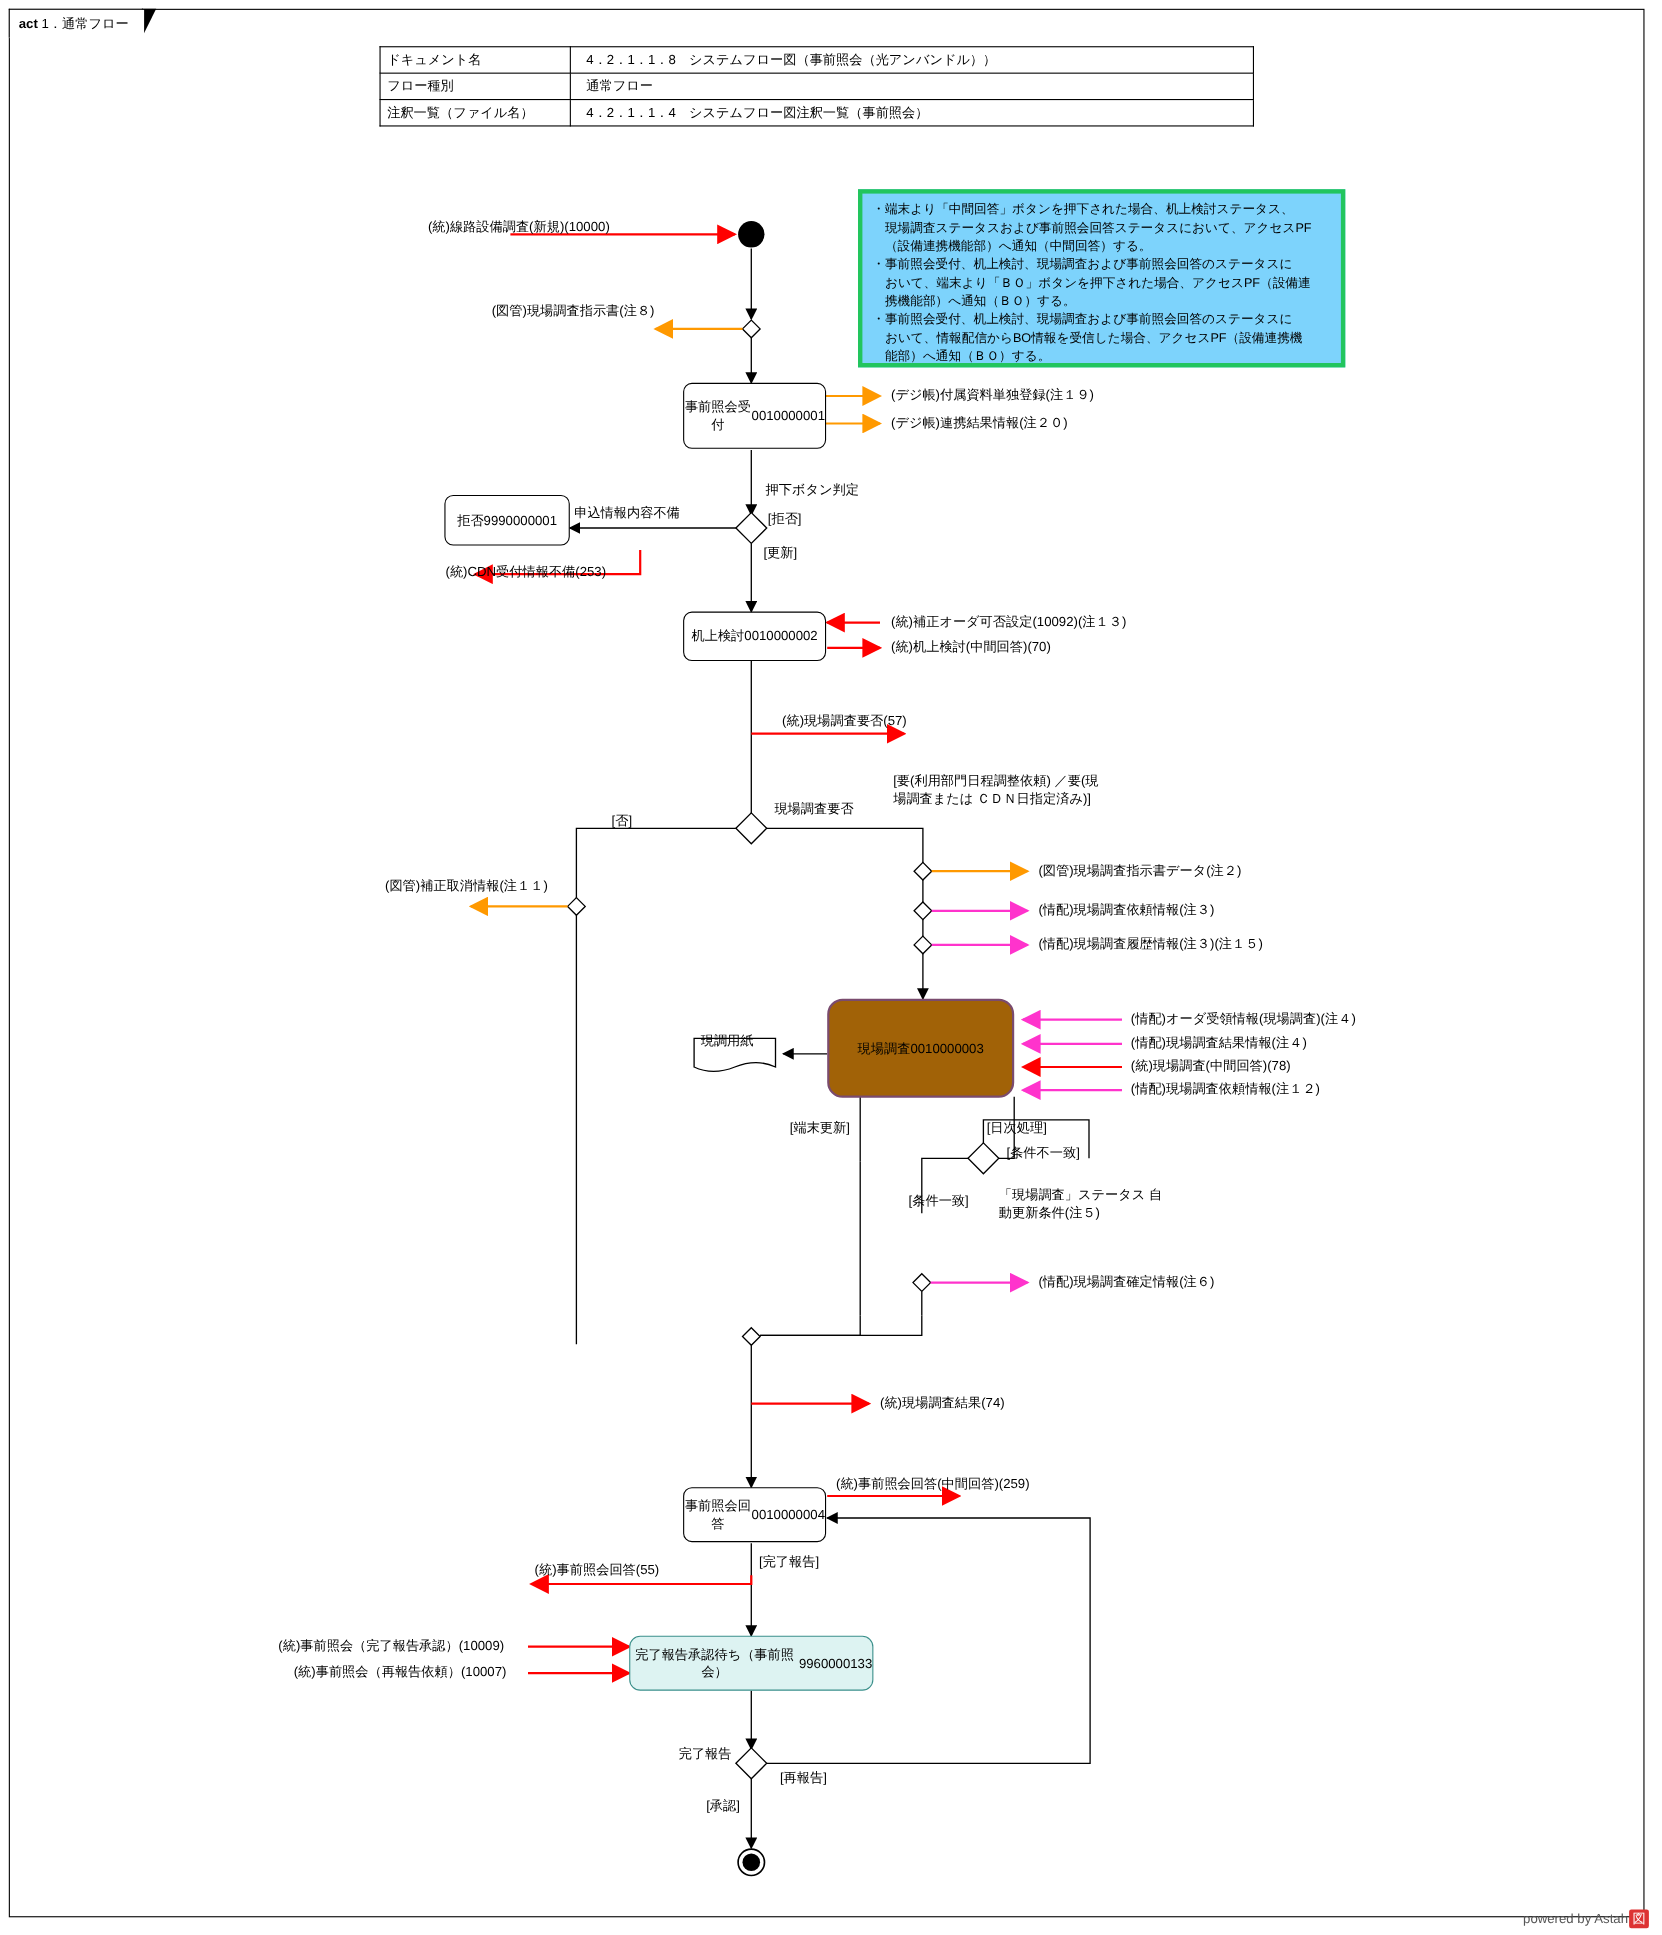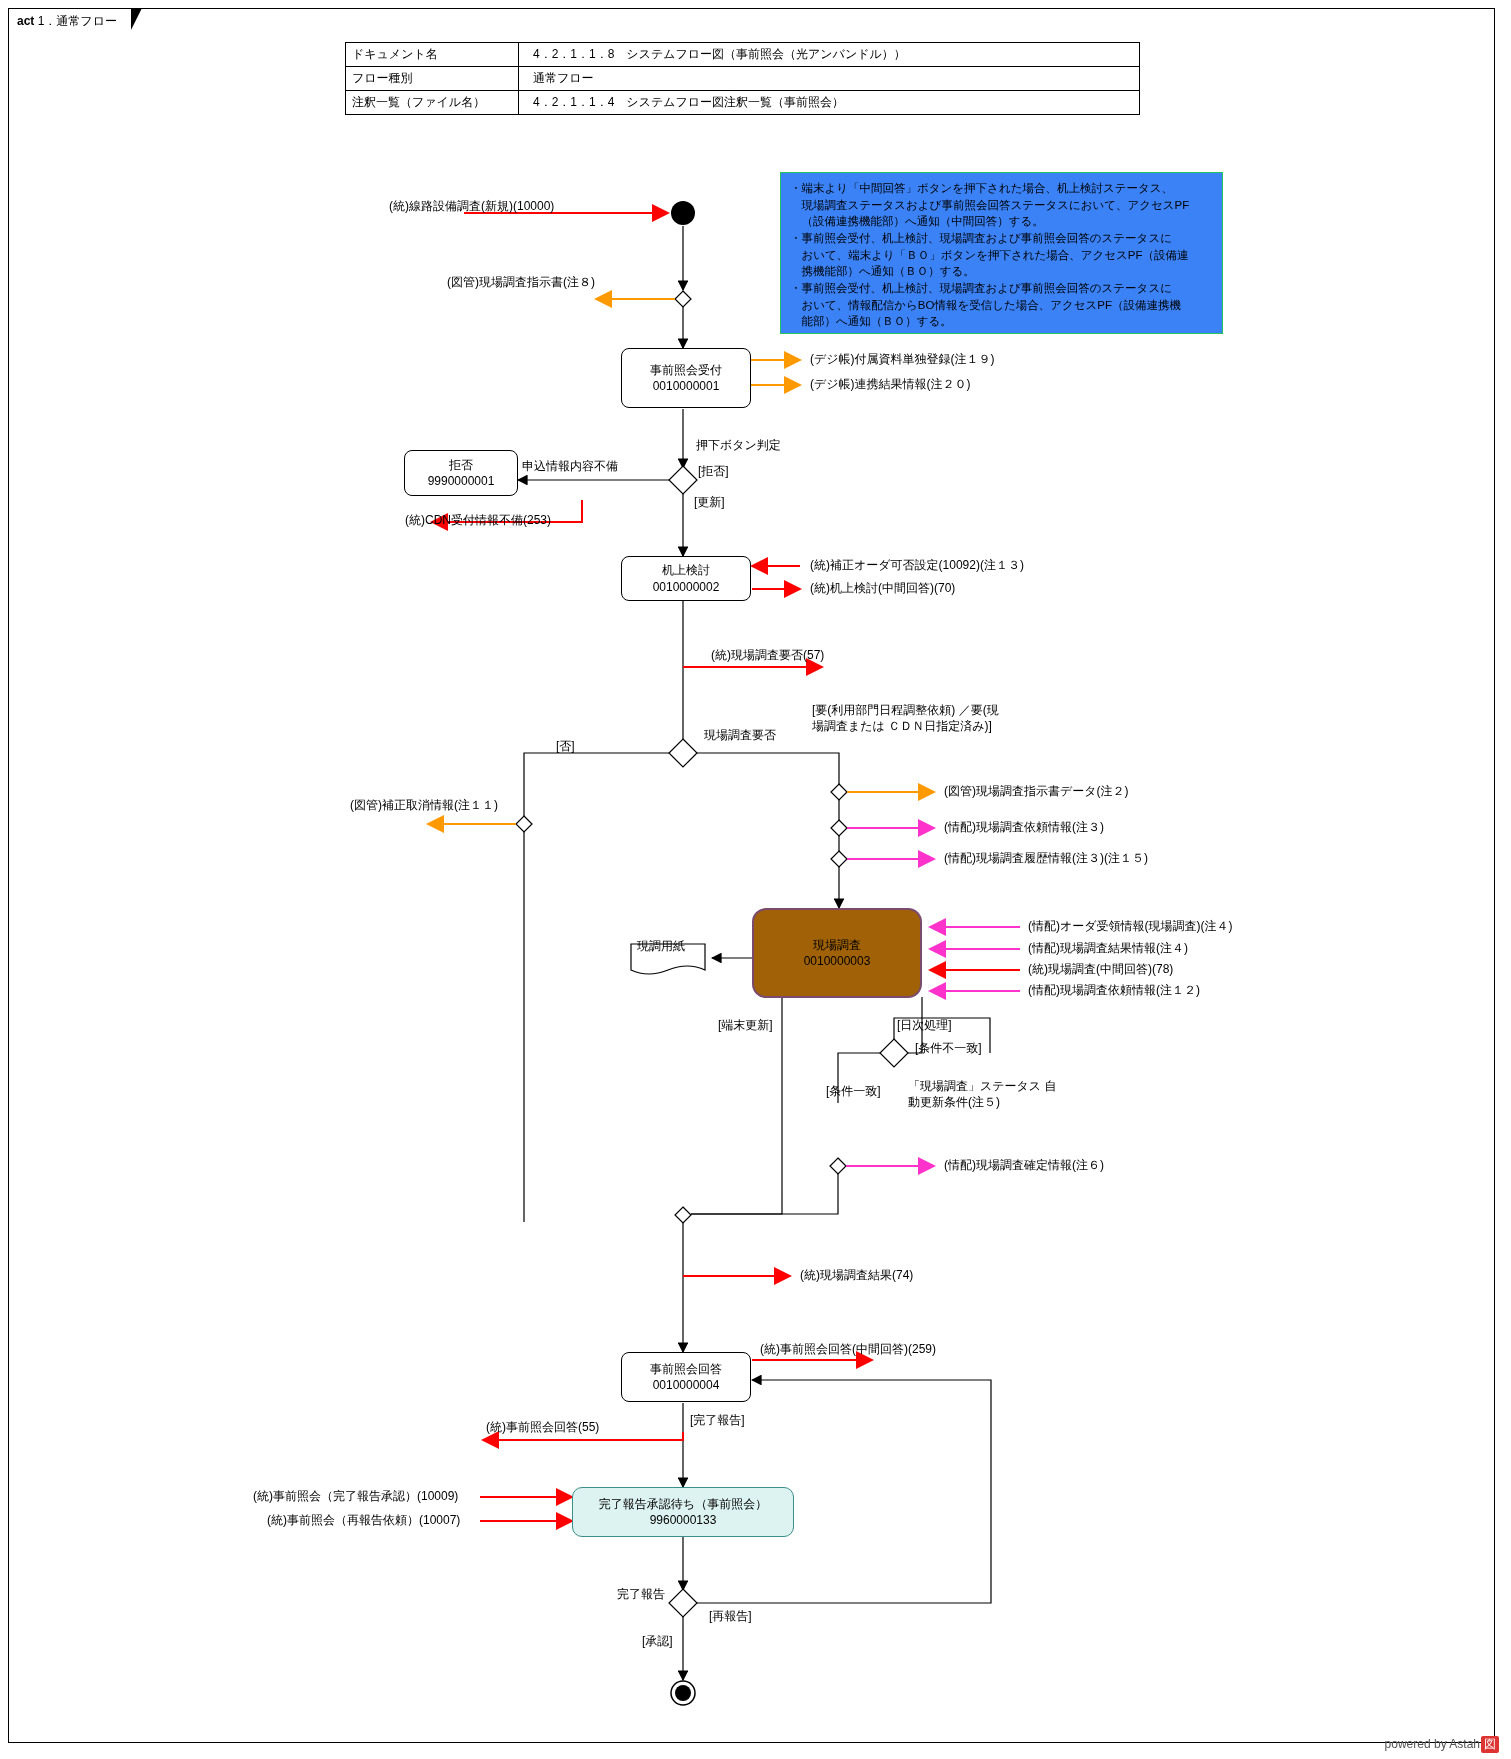--- a/index.html
+++ b/index.html
@@ -11,26 +11,26 @@
   .tab:after{content:"";position:absolute;right:-13px;top:-1px;width:0;height:0;border-left:13px solid #000;border-bottom:26px solid transparent;}
   .tab-inner{position:absolute;left:0;top:0;width:122px;height:26px;background:#fff;z-index:2;}
   .tablabel{position:absolute;left:9px;top:5px;font-size:12px;white-space:nowrap;z-index:3;}
   .tablabel b{font-weight:bold;}
   
   .htable{position:absolute;left:345px;top:42px;width:795px;border-collapse:collapse;font-size:12px;}
   .htable td{border:1px solid #000;padding:3px 6px;height:16px;}
   .htable td.k{width:160px;}
   .htable td.v{padding-left:14px;}
   
-  .notebox{position:absolute;left:780px;top:172px;width:443px;height:162px;border:1px solid #22c55e;background:#3b82f6;box-sizing:border-box;padding:7px 9px;font-size:11.5px;line-height:1.45;}
+  .notebox{position:absolute;left:780px;top:172px;width:443px;height:162px;border:4px solid #22c55e;background:#7dd3fc;box-sizing:border-box;padding:7px 9px;font-size:11.5px;line-height:1.45;}
   
   svg.layer{position:absolute;left:0;top:0;width:1511px;height:1759px;}
   
   .node{position:absolute;box-sizing:border-box;text-align:center;font-size:12px;line-height:1.35;}
-  .state{border:1px solid #000;border-radius:8px;background:#fff;display:flex;flex-direction:column;justify-content:center;align-items:center;}
+  .state{border:1px solid #000;border-radius:8px;background:#fff;display:flex;flex-direction:row;justify-content:center;align-items:center;}
   .state.pink{background:#a16207;border:2px solid #7a4b6e;border-radius:14px;text-align:right;}
   .state.cyan{background:#ddf3f2;border:1px solid #3a8f8a;border-radius:10px;}
   .lbl{position:absolute;font-size:12px;white-space:nowrap;}
   .lbl.multi{white-space:normal;line-height:1.35;}
   .powered{position:absolute;right:12px;bottom:6px;font-size:12px;color:#555;}
   .powered .astah{display:inline-block;background:#d33;color:#fff;padding:0 3px;border-radius:2px;margin-left:1px;}
 </style>
 </head>
 <body>
 

